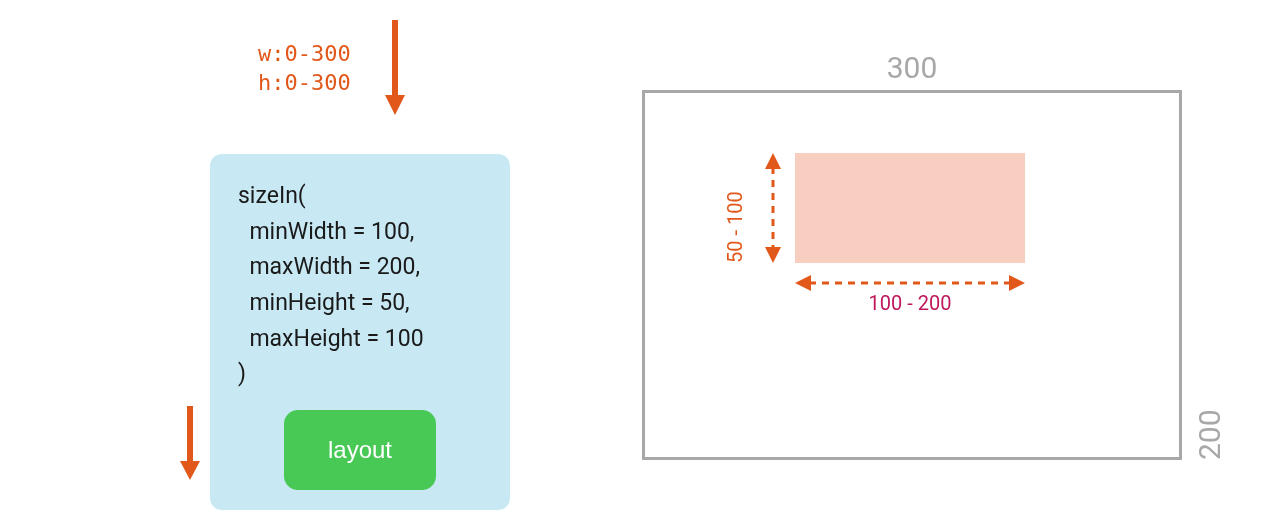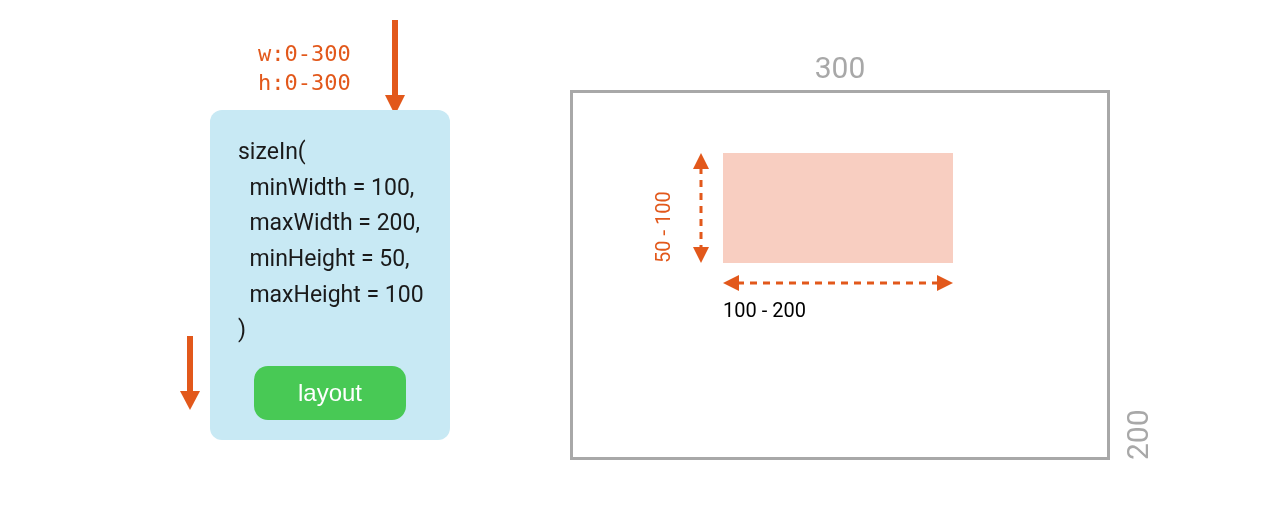--- a/index.html
+++ b/index.html
@@ -41,38 +41,39 @@
     left: 345px;
     width: 20px;
     height: 95px;
   }
   .arrow-in line { stroke: #E2581B; stroke-width: 6; }
   .arrow-in polygon { fill: #E2581B; }
   .code-box {
     background: #C8E9F4;
     border-radius: 12px;
     padding: 24px 28px 20px 28px;
-    width: 240px;
-    position: relative;
+    width: 300px;
+    position: relative;
+    margin-top: 44px;
   }
   .code-text {
     font-family: -apple-system, BlinkMacSystemFont, "Segoe UI", Roboto, sans-serif;
     font-size: 23px;
     line-height: 1.55;
     color: #1a1a1a;
     white-space: pre;
     margin-bottom: 18px;
   }
   .layout-btn {
     background: #48C955;
     color: #fff;
     border: none;
     border-radius: 14px;
     font-size: 24px;
-    padding: 13px 44px;
+    padding: 26px 44px;
     display: block;
     margin: 0 auto;
     cursor: default;
   }
   .outgoing-label {
     position: absolute;
     bottom: 75px;
     left: 0;
     color: #E2581B;
     font-family: ui-monospace, Menlo, Consolas, monospace;
@@ -88,20 +89,21 @@
     height: 74px;
   }
   .arrow-out line { stroke: #E2581B; stroke-width: 6; }
   .arrow-out polygon { fill: #E2581B; }
 
   
   .right-side {
     position: relative;
     flex: 0 0 auto;
     padding-top: 70px;
+    margin-left: 12px;
   }
   .bounds-label-top {
     position: absolute;
     top: 30px;
     left: 0;
     width: 540px;
     text-align: center;
     color: #A8A8A8;
     font-size: 30px;
   }
@@ -153,24 +155,25 @@
   }
   .dim-h {
     position: absolute;
     top: 175px;
     left: 150px;
     width: 230px;
     height: 30px;
   }
   .dim-h-text {
     position: absolute;
-    top: 205px;
+    top: 198px;
     left: 150px;
     width: 230px;
-    color: #000000;
+    text-align: center;
+    color: #be185d;
     font-size: 20px;
   }
   svg.dim line.dashed { stroke: #E2581B; stroke-width: 3; stroke-dasharray: 7 6; }
   svg.dim polygon { fill: #E2581B; }
 </style>
 </head>
 <body>
 
 <div class="container">
   <div class="left-side">

